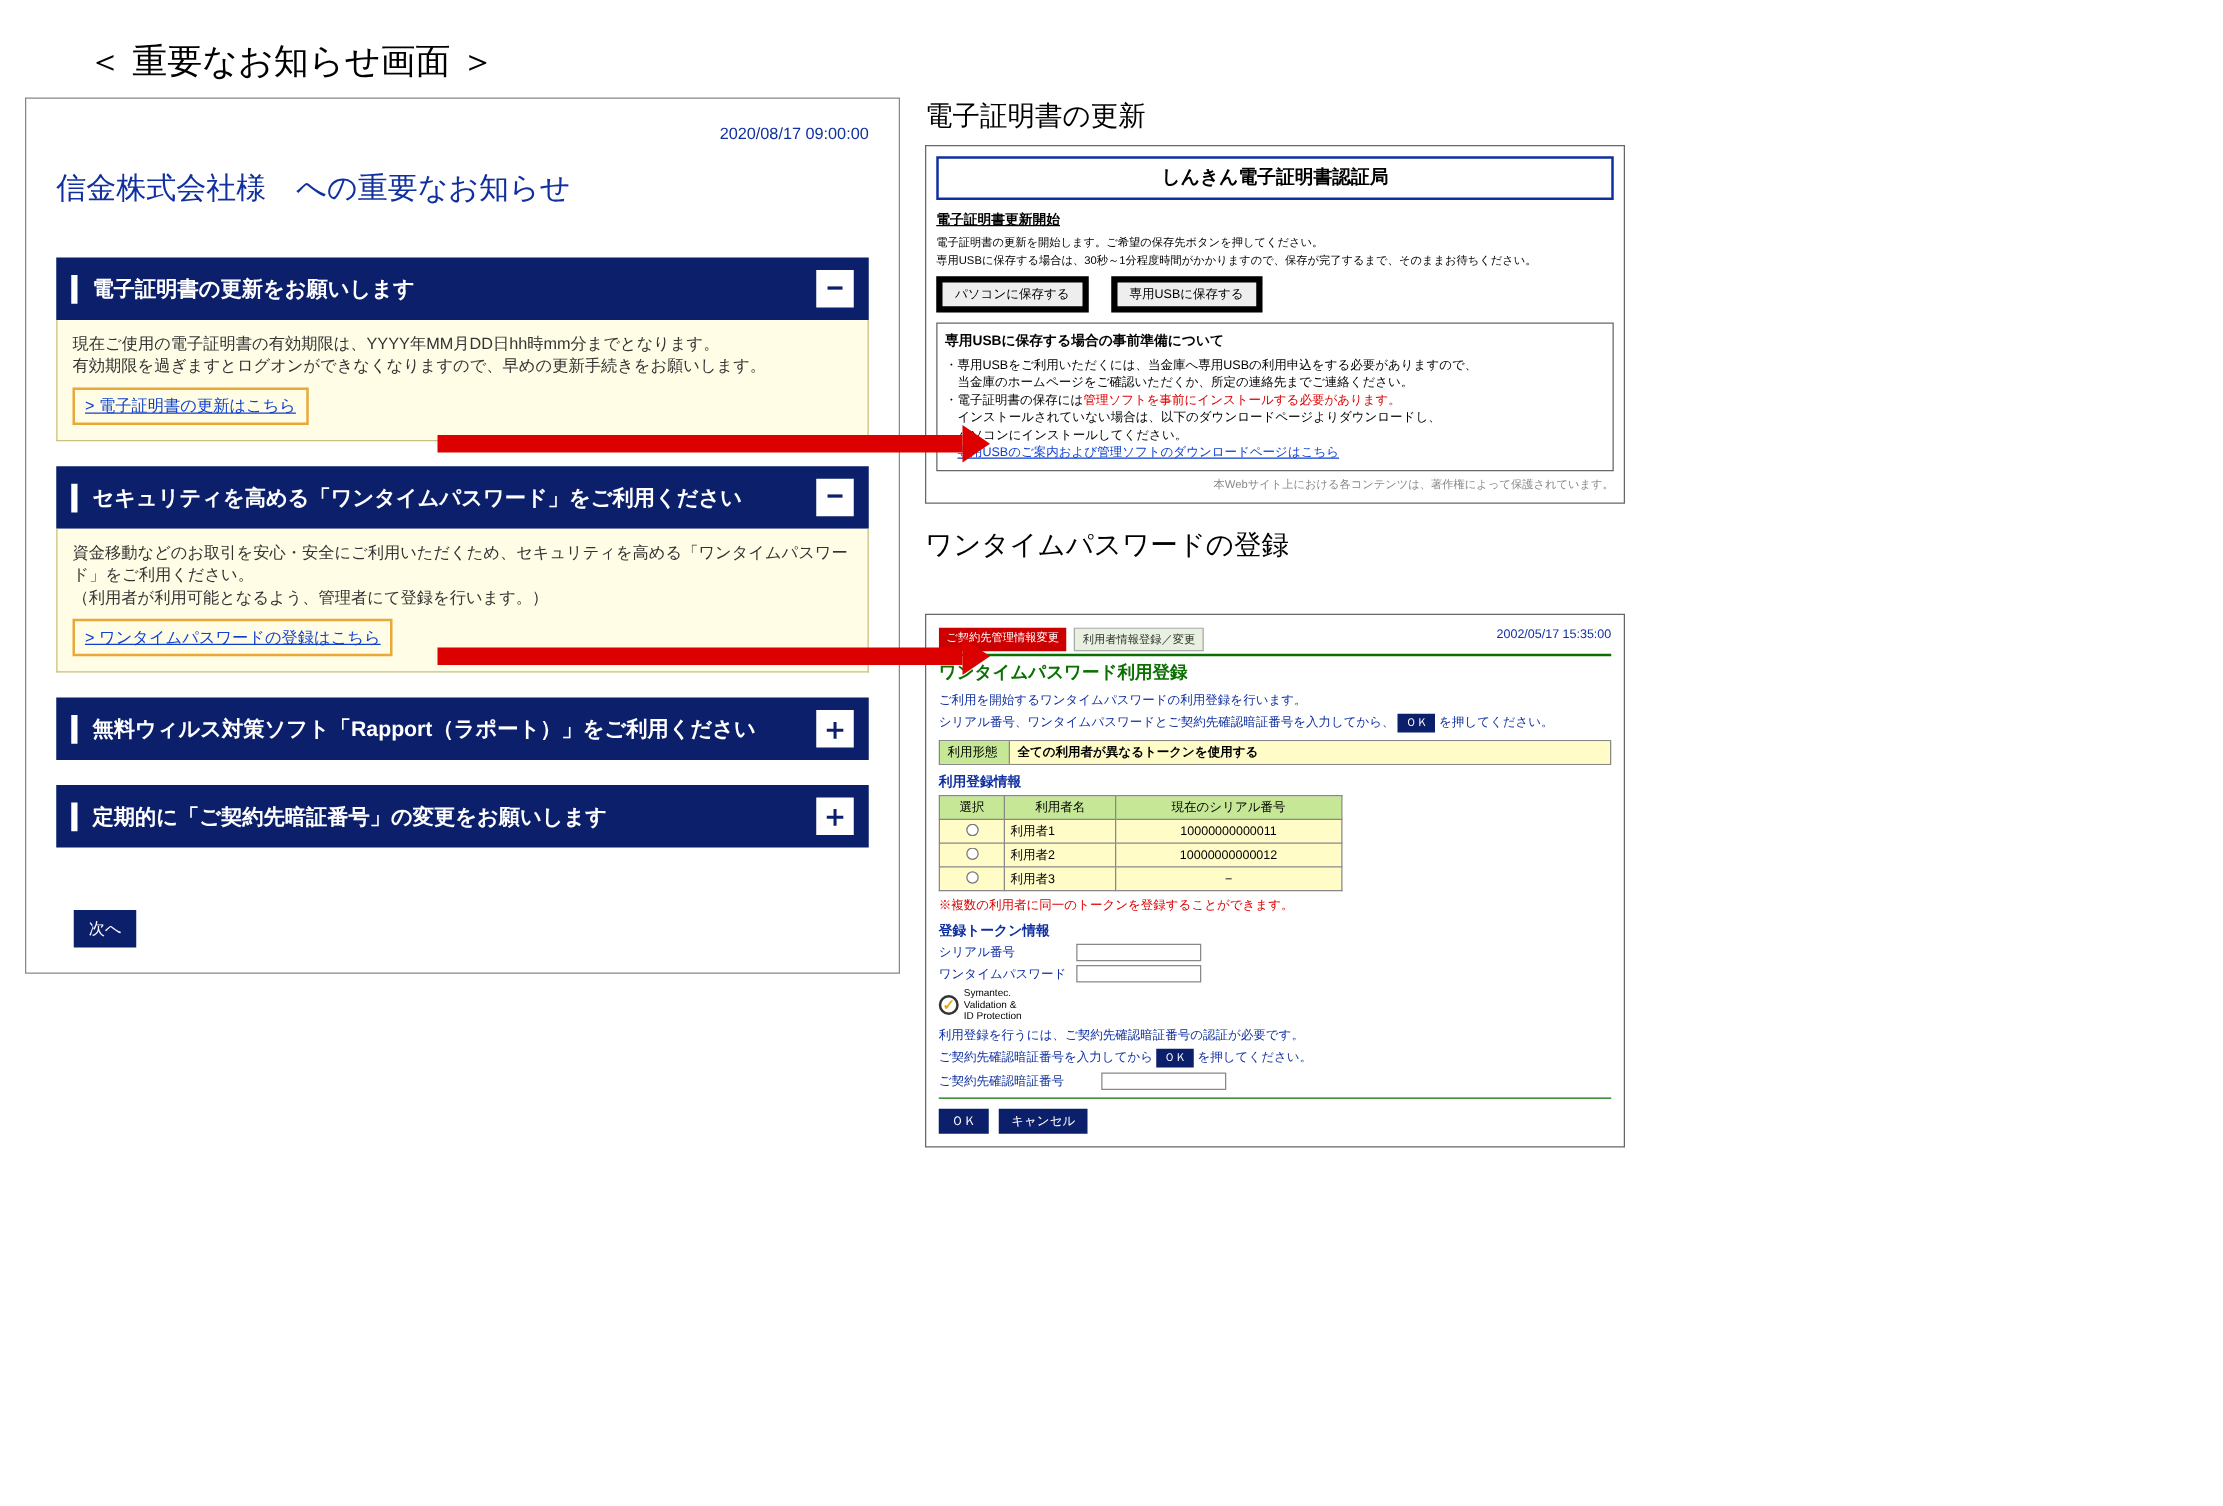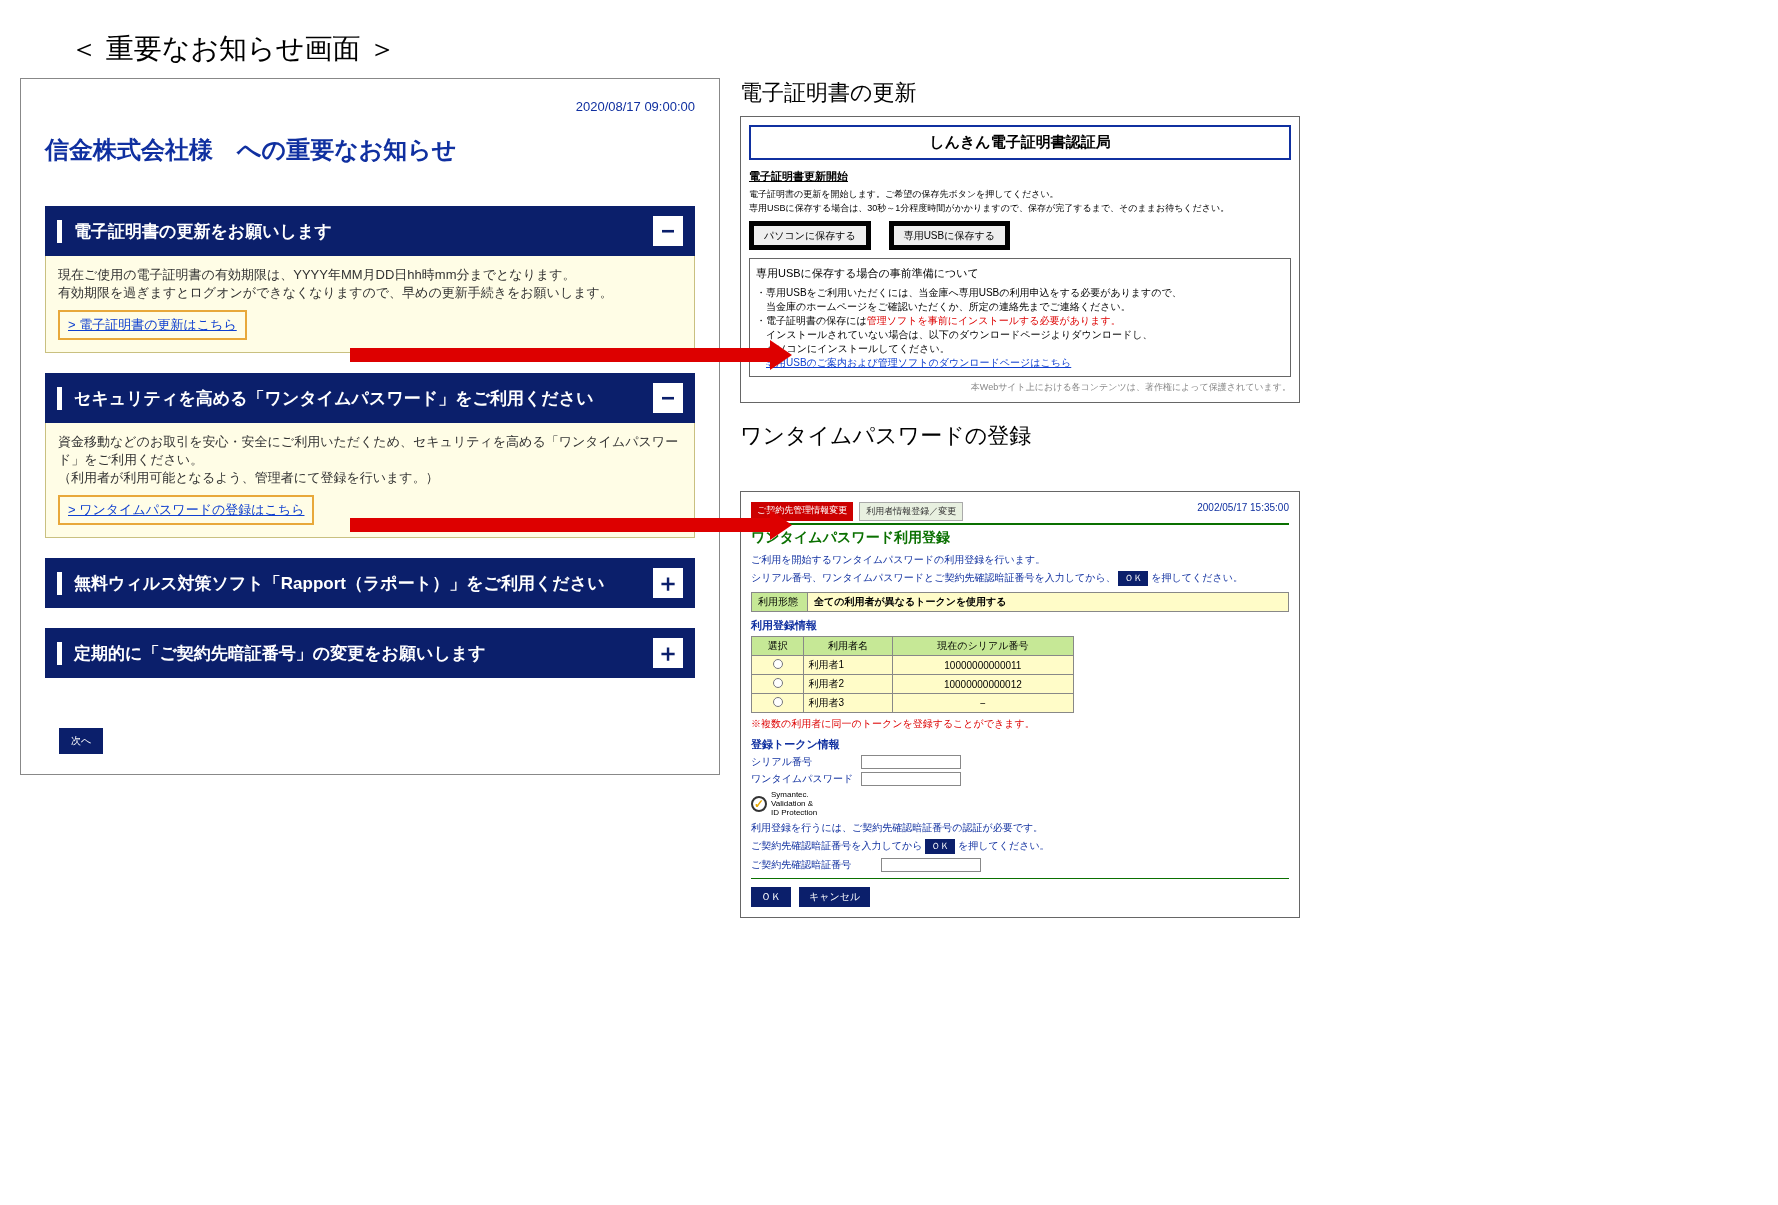--- a/index.html
+++ b/index.html
@@ -6,46 +6,46 @@
   body { font-family: "MS PGothic", "Meiryo", sans-serif; background: #fff; padding: 20px; font-size: 14px; }
   .page { width: 1340px; }
   .main-title { font-size: 28px; font-weight: normal; margin: 10px 0 10px 50px; }
   .layout { display: flex; gap: 20px; align-items: flex-start; }
   .left-col { flex: 0 0 700px; }
   .right-col { flex: 0 0 560px; }
 
   
   .main-panel { border: 1px solid #888; padding: 20px 24px 20px 24px; background: #fff; position: relative; }
   .timestamp { text-align: right; color: #1030a0; font-size: 13px; margin-bottom: 20px; }
-  .notice-title { color: #1030a0; font-size: 24px; font-weight: bold; margin-bottom: 40px; }
+  .notice-title { color: #1030a0; font-size: 24px; font-weight: normal; margin-bottom: 40px; }
 
   .accordion { margin-bottom: 20px; }
   .acc-header { background: #0b1f6b; color: #fff; display: flex; align-items: center; padding: 10px 12px; font-size: 17px; font-weight: bold; }
   .acc-bar { border-left: 5px solid #fff; padding-left: 12px; flex: 1; }
   .acc-toggle { background: #fff; color: #0b1f6b; width: 30px; height: 30px; display: flex; align-items: center; justify-content: center; font-size: 24px; font-weight: bold; }
   .acc-body { background: #fffde6; border: 1px solid #c9c080; border-top: none; padding: 10px 12px 12px 12px; font-size: 13px; color: #333; }
   .acc-link-wrap { display: inline-block; border: 2px solid #e8a83a; padding: 4px 8px; margin-top: 8px; background: #fffde6; }
   .acc-link { color: #1040d0; text-decoration: underline; font-size: 13px; }
 
-  .next-btn { background: #0b1f6b; color: #fff; padding: 6px 12px; font-size: 10px; display: inline-block; margin-top: 30px; margin-left: 14px; cursor: pointer; }
+  .next-btn { background: #0b1f6b; color: #fff; padding: 6px 12px; font-size: 13px; display: inline-block; margin-top: 30px; margin-left: 14px; cursor: pointer; }
 
   
   .arrow { position: absolute; height: 14px; background: #d00; }
   .arrow::after { content: ""; position: absolute; right: -22px; top: -8px; border-left: 22px solid #d00; border-top: 15px solid transparent; border-bottom: 15px solid transparent; }
 
   
   .sub-title { font-size: 22px; margin-bottom: 8px; }
   .cert-panel { border: 1px solid #666; padding: 8px; font-size: 11px; line-height: 1.5; background: #fff; }
   .cert-header { border: 2px solid #1030a0; padding: 4px 6px; font-size: 15px; font-weight: bold; margin-bottom: 8px; text-align: center; }
   .cert-subhead { font-weight: bold; text-decoration: underline; margin-bottom: 4px; font-size: 11px;}
   .cert-small { font-size: 9px; margin-bottom: 6px; }
   .cert-buttons { display: flex; gap: 18px; margin-bottom: 8px; }
   .cert-btn { border: 5px solid #000000; background: #eee; padding: 2px 10px; font-size: 10px; display:inline-block;}
   .cert-box { border: 1px solid #666; padding: 6px; }
-  .cert-box-title { font-weight: normal; font-size: 11px; margin-bottom: 4px; }
+  .cert-box-title { font-weight: bold; font-size: 11px; margin-bottom: 4px; }
   .cert-box li { list-style: none; font-size: 10px; line-height:1.4; }
   .red-text { color: #d00; }
   .blue-link { color: #1040d0; text-decoration: underline; }
   .cert-footer { text-align: right; font-size: 9px; color: #888; margin-top: 4px; }
 
   .otp-panel { border: 1px solid #666; padding: 10px; background: #fff; font-size: 11px; margin-top: 40px; }
   .otp-tabs { display: flex; gap: 6px; margin-bottom: 2px; }
   .otp-tab { font-size: 9px; padding: 2px 6px; }
   .otp-tab.active { background: #c00; color: #fff; }
   .otp-tab.inactive { background: #e8f0e0; color: #333; border: 1px solid #aaa;}

